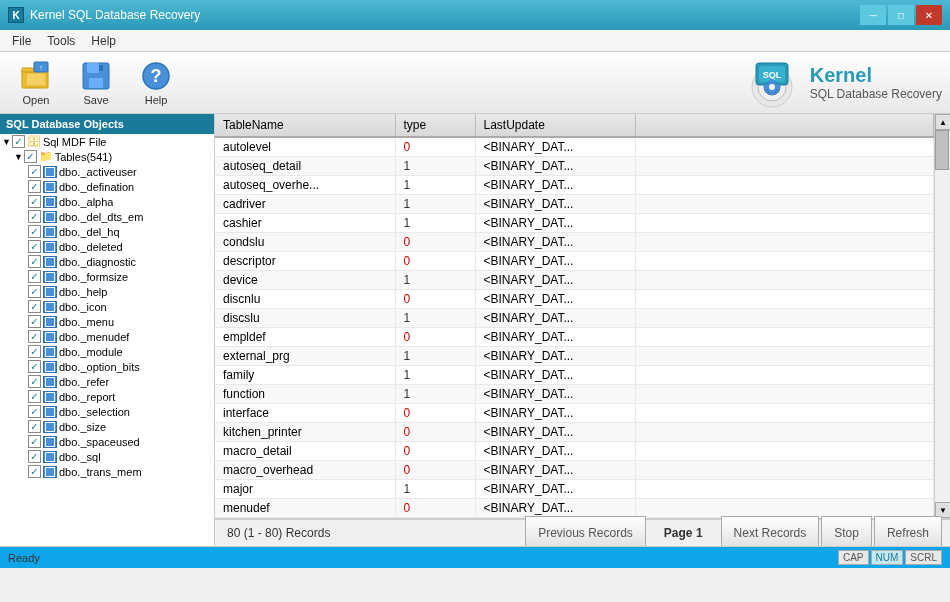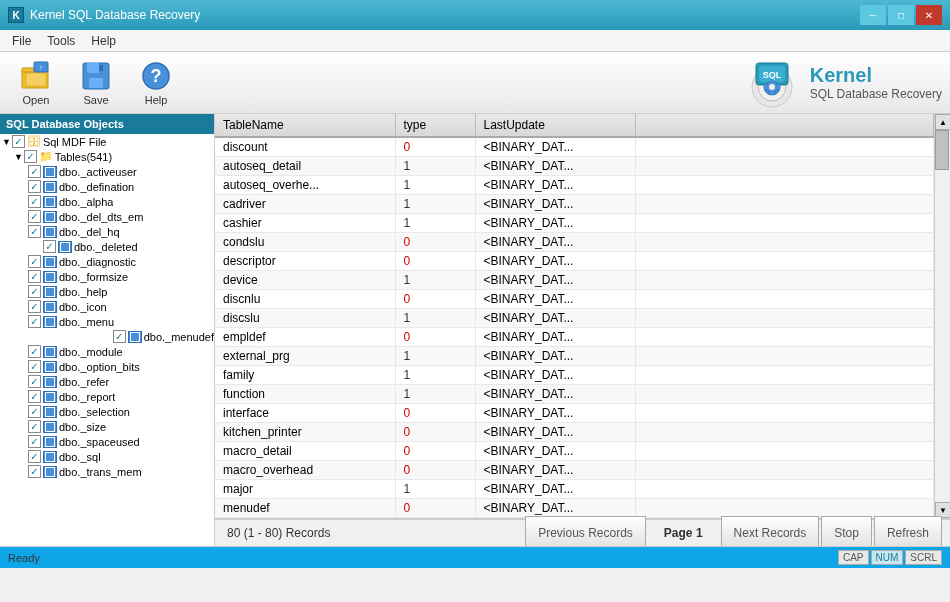--- a/index.html
+++ b/index.html
@@ -195,21 +195,21 @@
     <div class="tree-item" style="padding-left: 28px;">
       <span class="checkbox checked"></span>
       <span class="table-icon"></span>
       <span class="item-label">dbo._del_dts_em</span>
     </div>
     <div class="tree-item" style="padding-left: 28px;">
       <span class="checkbox checked"></span>
       <span class="table-icon"></span>
       <span class="item-label">dbo._del_hq</span>
     </div>
-    <div class="tree-item" style="padding-left: 28px; margin-left: 15px;">
+    <div class="tree-item" style="padding-left: 28px;">
       <span class="checkbox checked"></span>
       <span class="table-icon"></span>
       <span class="item-label">dbo._deleted</span>
     </div>
     <div class="tree-item" style="padding-left: 28px;">
       <span class="checkbox checked"></span>
       <span class="table-icon"></span>
       <span class="item-label">dbo._diagnostic</span>
     </div>
     <div class="tree-item" style="padding-left: 28px;">
@@ -225,21 +225,21 @@
     <div class="tree-item" style="padding-left: 28px;">
       <span class="checkbox checked"></span>
       <span class="table-icon"></span>
       <span class="item-label">dbo._icon</span>
     </div>
     <div class="tree-item" style="padding-left: 28px;">
       <span class="checkbox checked"></span>
       <span class="table-icon"></span>
       <span class="item-label">dbo._menu</span>
     </div>
-    <div class="tree-item" style="padding-left: 28px; justify-content: flex-end;">
+    <div class="tree-item" style="padding-left: 28px;">
       <span class="checkbox checked"></span>
       <span class="table-icon"></span>
       <span class="item-label">dbo._menudef</span>
     </div>
     <div class="tree-item" style="padding-left: 28px;">
       <span class="checkbox checked"></span>
       <span class="table-icon"></span>
       <span class="item-label">dbo._module</span>
     </div>
     <div class="tree-item" style="padding-left: 28px;">
@@ -291,21 +291,21 @@
           <thead>
             <tr>
               <th style="width: 180px;">TableName</th>
               <th style="width: 80px;">type</th>
               <th style="width: 160px;">LastUpdate</th>
               <th style="width: auto; background: linear-gradient(to bottom, #e8e8e8, #d8d8d8); border-bottom: 2px solid #aaa;"></th>
             </tr>
           </thead>
           <tbody id="data-rows">
           <tr>
-                <td>discount</td>
+                <td>autolevel</td>
                 <td class="type-0">0</td>
                 <td>&lt;BINARY_DAT...</td>
                 <td></td>
               </tr>
               <tr>
                 <td>autoseq_detail</td>
                 <td class="type-1">1</td>
                 <td>&lt;BINARY_DAT...</td>
                 <td></td>
               </tr>

